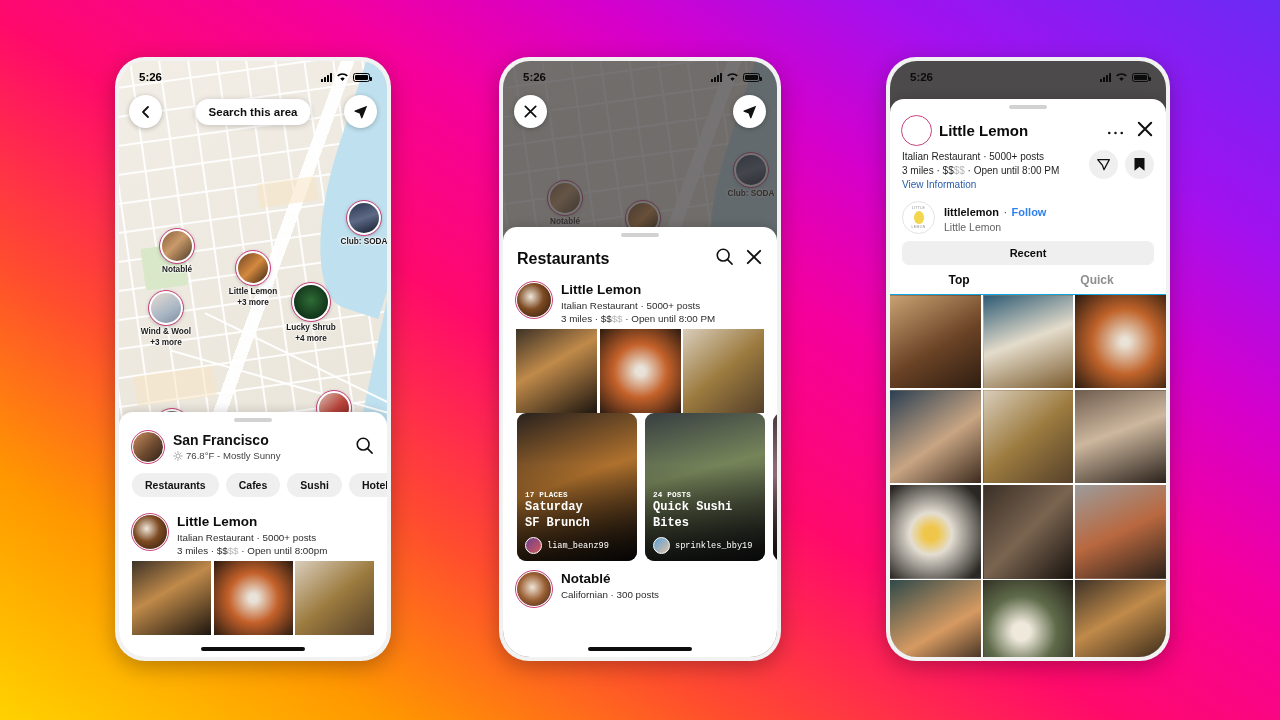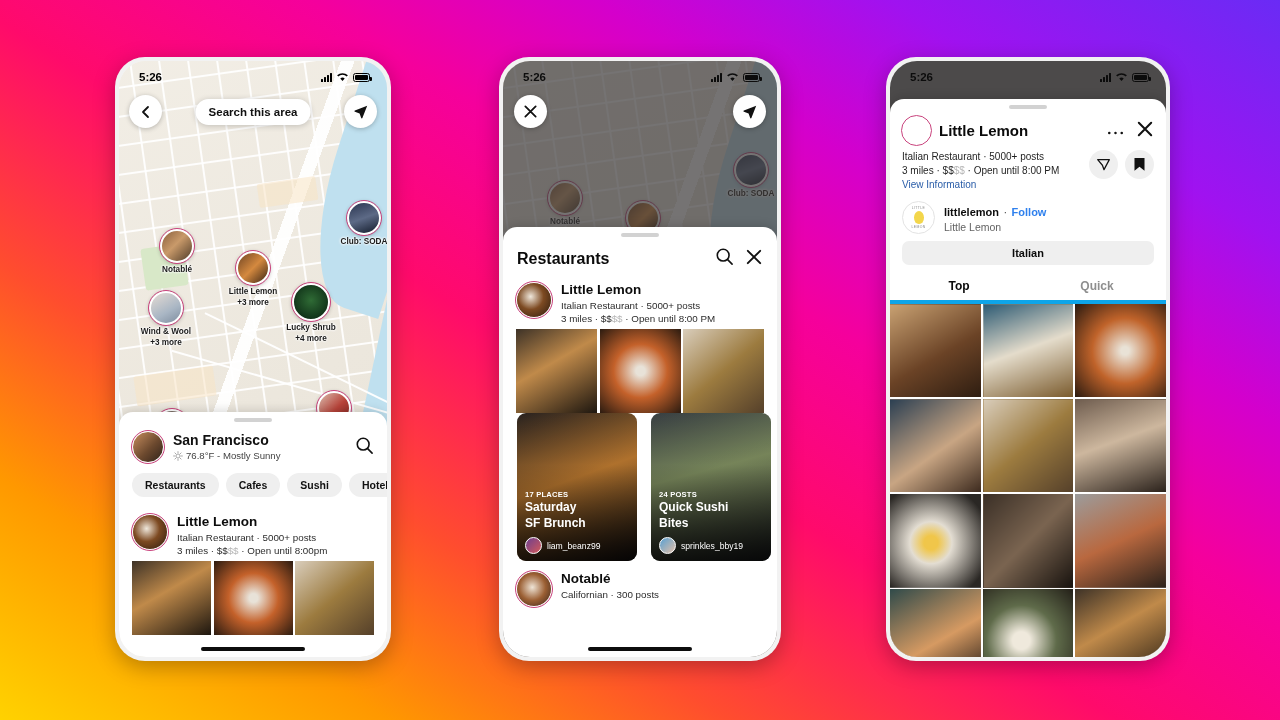--- a/index.html
+++ b/index.html
@@ -132,21 +132,21 @@
   .place-meta2 { font-size: 9.8px; color:#2c2c2c; margin-top: 2px; }
   .dim { color:#b6b6b6; }
   .photostrip { display:flex; gap: 2.5px; padding: 0 13px; }
   .photostrip .ph { flex:1; height: 74px; background-size: cover; background-position:center; }
 
   
   .sheet-title-row { display:flex; align-items:center; padding: 10px 14px 4px; }
   .sheet-title { font-size: 16px; font-weight: bold; color:#0b0b0b; }
   .sheet-acts { margin-left:auto; display:flex; align-items:center; gap: 11px; }
   .section-h { font-size: 13px; font-weight: bold; color:#0b0b0b; padding: 9px 14px 7px; }
-  .guides { display:flex; gap: 14px; padding: 0 14px; overflow:hidden; }
+  .guides { display:flex; gap: 8px; padding: 0 14px; overflow:hidden;font-family:Liberation Mono, monospace; }
   .guide { width: 120px; height: 148px; border-radius: 9px; flex:0 0 auto;
            position:relative; overflow:hidden; background-size: cover; background-position:center; }
   .guide::after { content:''; position:absolute; inset:0;
                   background: linear-gradient(180deg, rgba(0,0,0,.05) 35%, rgba(0,0,0,.72) 100%); }
   .guide-inner { position:absolute; left: 8px; right: 6px; bottom: 7px; z-index: 2; color:#fff; }
   .guide-count { font-size: 7.6px; font-weight: bold; letter-spacing:.2px; }
   .guide-name { font-size: 12px; font-weight: bold; line-height: 1.12; margin-top: 2px; }
   .guide-user { display:flex; align-items:center; gap: 5px; margin-top: 7px; }
   .guide-ava { width: 17px; height: 17px; border-radius:50%; background-size:cover;
                border: 1.3px solid #fff; }
@@ -169,21 +169,21 @@
                border:1px solid #e3e3e3; margin-right: 9px; display:flex;
                align-items:center; justify-content:center; flex-direction:column; overflow:hidden; }
   .acct-logo .lg-t { font-size: 3.4px; letter-spacing:.4px; color:#888; }
   .acct-logo .lg-lemon { width: 10px; height: 13px; border-radius: 50% 50% 48% 48%;
                          background:#f3d64b; margin: 1px 0; }
   .acct-name { font-size: 11px; font-weight: bold; color:#0c0c0c;margin-top:20px; }
   .acct-follow { color:#2f80ed; font-weight: bold; }
   .acct-sub { font-size: 10.5px; color:#636363; margin-top: 1px; }
   .contact-btn { margin: 0 12px; background:#efefef; border-radius: 7px; text-align:center;
                  padding: 6px 0; font-size: 11px; font-weight: bold; color:#0c0c0c; }
-  .tabs { display:flex; margin-top: 8px; border-bottom: 4px solid #0ea5e9; justify-content: space-between; }
+  .tabs { display:flex; margin-top: 2px; border-bottom: 1px solid #0ea5e9; justify-content: space-between; }
   .tab { flex:1; text-align:center; font-size: 12px; padding: 6px 0 7px; color:#8e8e8e; font-weight: bold; }
   .tab.active { color:#0b0b0b; }
   .pgrid { display:grid; grid-template-columns: repeat(3, 1fr); gap: 1.6px; }
   .pgrid .cell { width:100%; aspect-ratio: 1/1.03; background-size:cover; background-position:center; }
 
   .homebar { position:absolute; left:50%; transform:translateX(-50%); bottom: 6px;
              width: 104px; height: 4px; border-radius: 2px; background:#0d0d0d; z-index: 40; }
 </style>
 </head>
 <body>
@@ -530,21 +530,21 @@
         <div>
           <div>
             <span class="acct-name">littlelemon</span>
             <span class="acct-name" style="font-weight:normal;color:#4a4a4a;">·</span>
             <span class="acct-name acct-follow">Follow</span>
           </div>
           <div class="acct-sub">Little Lemon</div>
         </div>
       </div>
 
-      <div class="contact-btn">Italian</div>
+      <div class="contact-btn">Recent</div>
 
       <div class="tabs">
         <div class="tab active">Top</div>
         <div class="tab">Quick</div>
       </div>
 
       <div class="pgrid">
         <div class="cell" style="background-image:linear-gradient(150deg,#c9a273,#6b4326 55%,#2e1d11)"></div>
         <div class="cell" style="background-image:linear-gradient(160deg,#2c5a73,#e4dccb 48%,#7a5a2c)"></div>
         <div class="cell" style="background-image:radial-gradient(circle at 55% 50%,#e9e2d6 6%,#c0632a 48%,#2a1a10)"></div>

